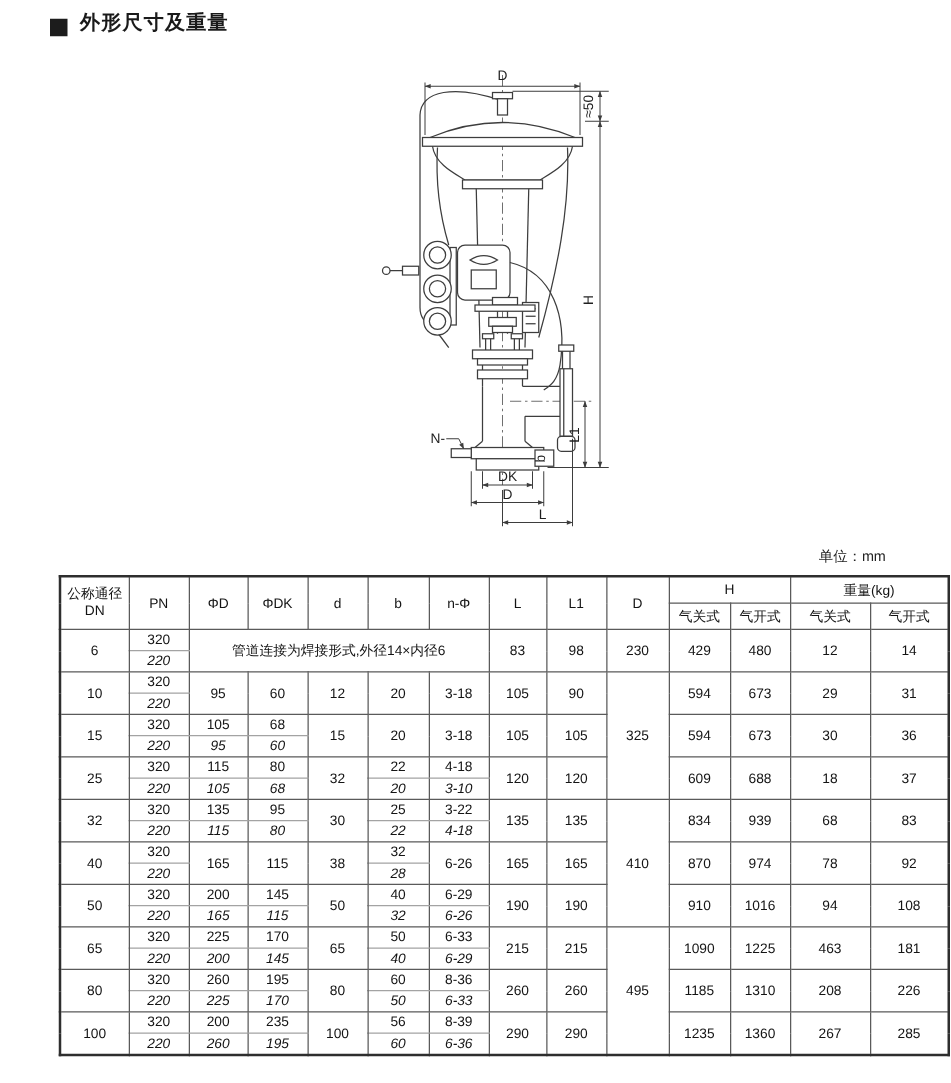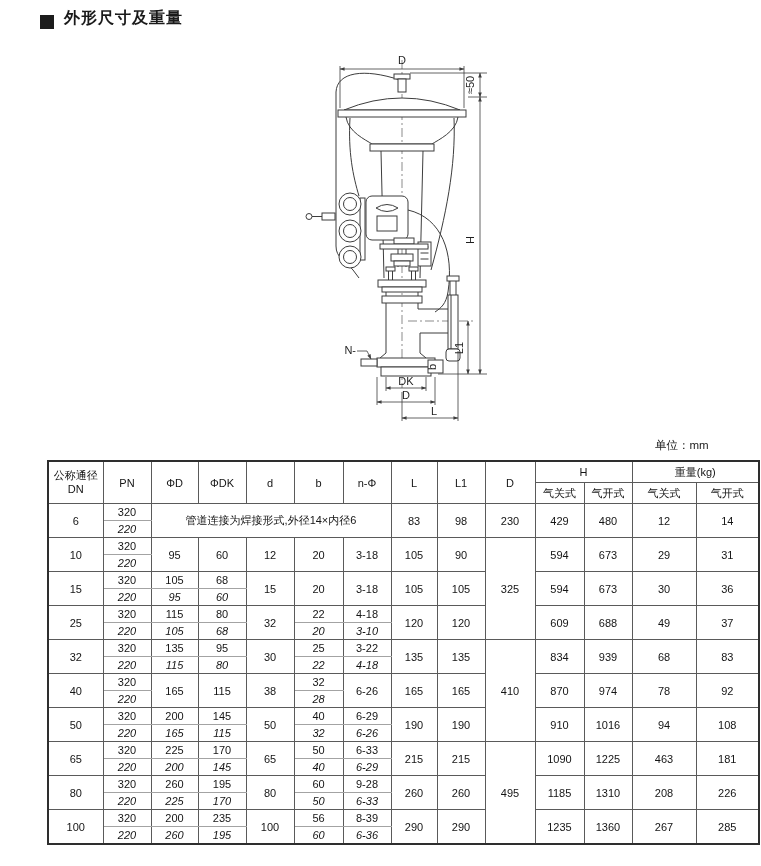--- a/index.html
+++ b/index.html
@@ -263,21 +263,21 @@
           <td class="light-b">320</td>
           <td class="light-b">115</td>
           <td class="light-b">80</td>
           <td rowspan="2">32</td>
           <td class="light-b">22</td>
           <td class="light-b">4-18</td>
           <td rowspan="2">120</td>
           <td rowspan="2">120</td>
           <td rowspan="2">609</td>
           <td rowspan="2">688</td>
-          <td rowspan="2">49</td>
+          <td rowspan="2">18</td>
           <td rowspan="2">37</td>
         </tr>
         <tr class="row-b">
           <td class="light-t">220</td>
           <td class="light-t">105</td>
           <td class="light-t">68</td>
           <td class="light-t">20</td>
           <td class="light-t">3-10</td>
         </tr>
         <tr class="row-a">
@@ -367,21 +367,21 @@
           <td class="light-t">40</td>
           <td class="light-t">6-29</td>
         </tr>
         <tr class="row-a">
           <td rowspan="2">80</td>
           <td class="light-b">320</td>
           <td class="light-b">260</td>
           <td class="light-b">195</td>
           <td rowspan="2">80</td>
           <td class="light-b">60</td>
-          <td class="light-b">9-28</td>
+          <td class="light-b">8-36</td>
           <td rowspan="2">260</td>
           <td rowspan="2">260</td>
           <td rowspan="2">1185</td>
           <td rowspan="2">1310</td>
           <td rowspan="2">208</td>
           <td rowspan="2">226</td>
         </tr>
         <tr class="row-b">
           <td class="light-t">220</td>
           <td class="light-t">225</td>

